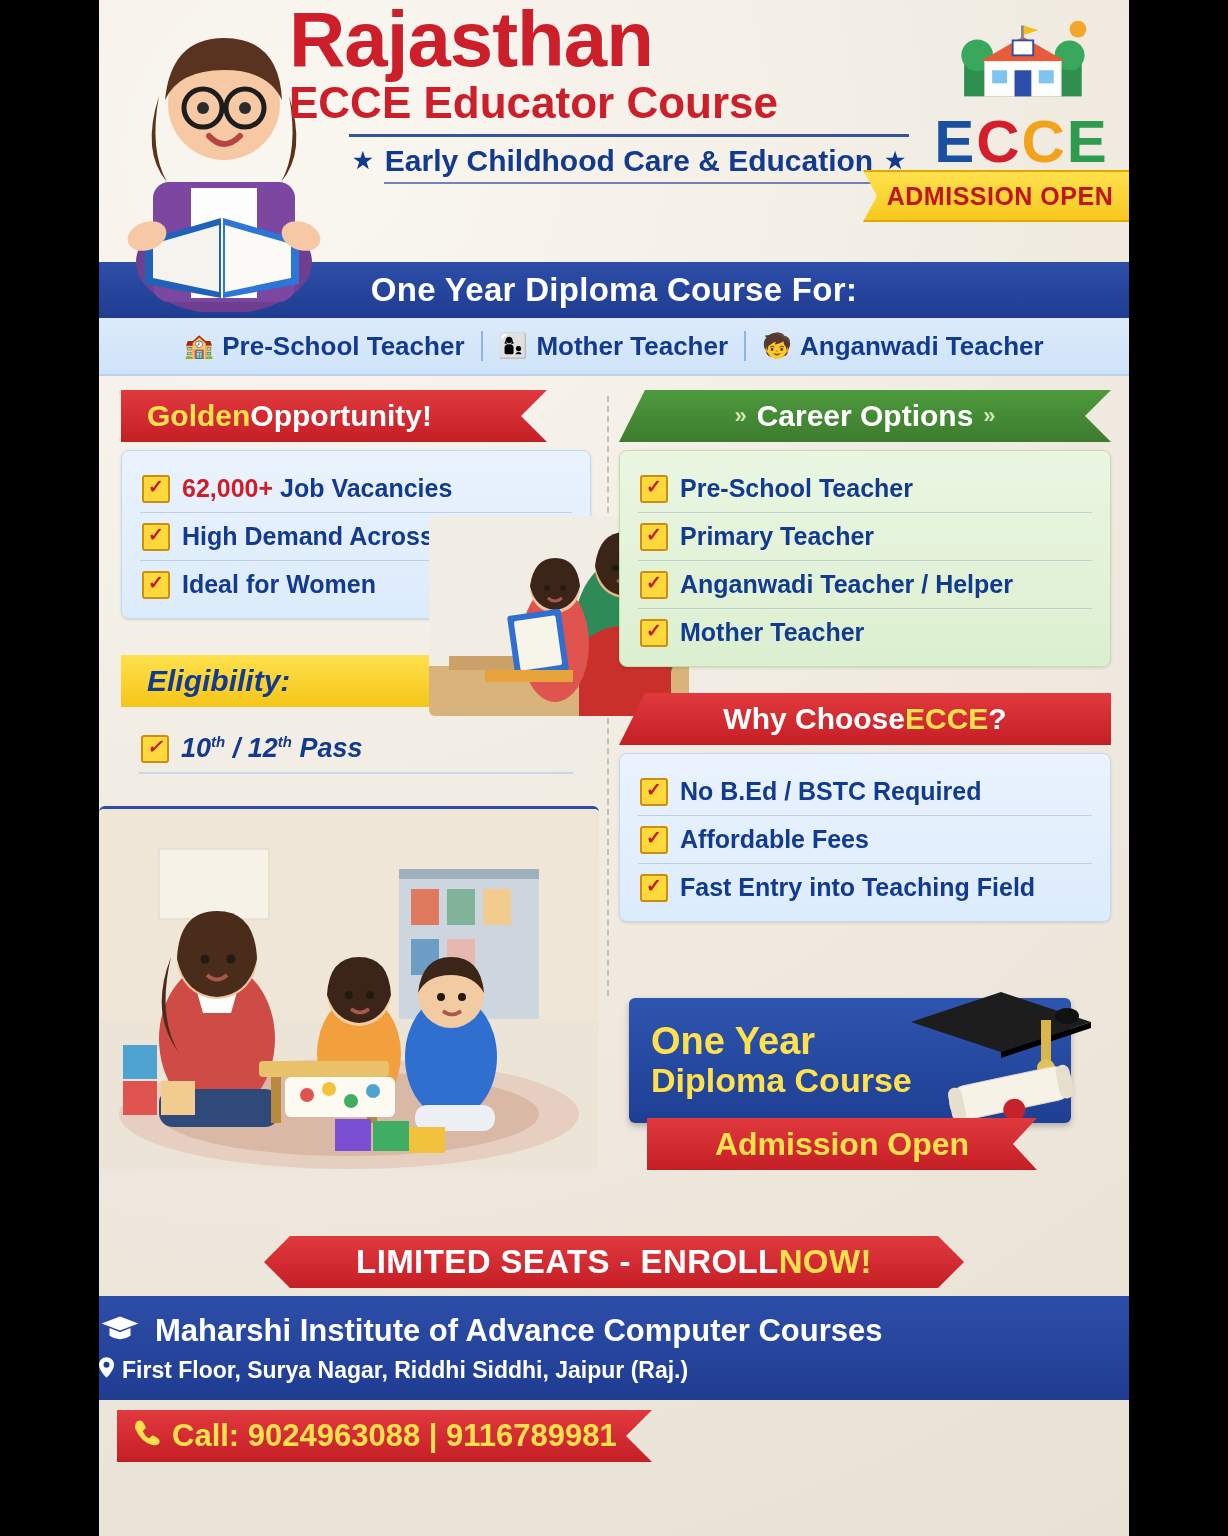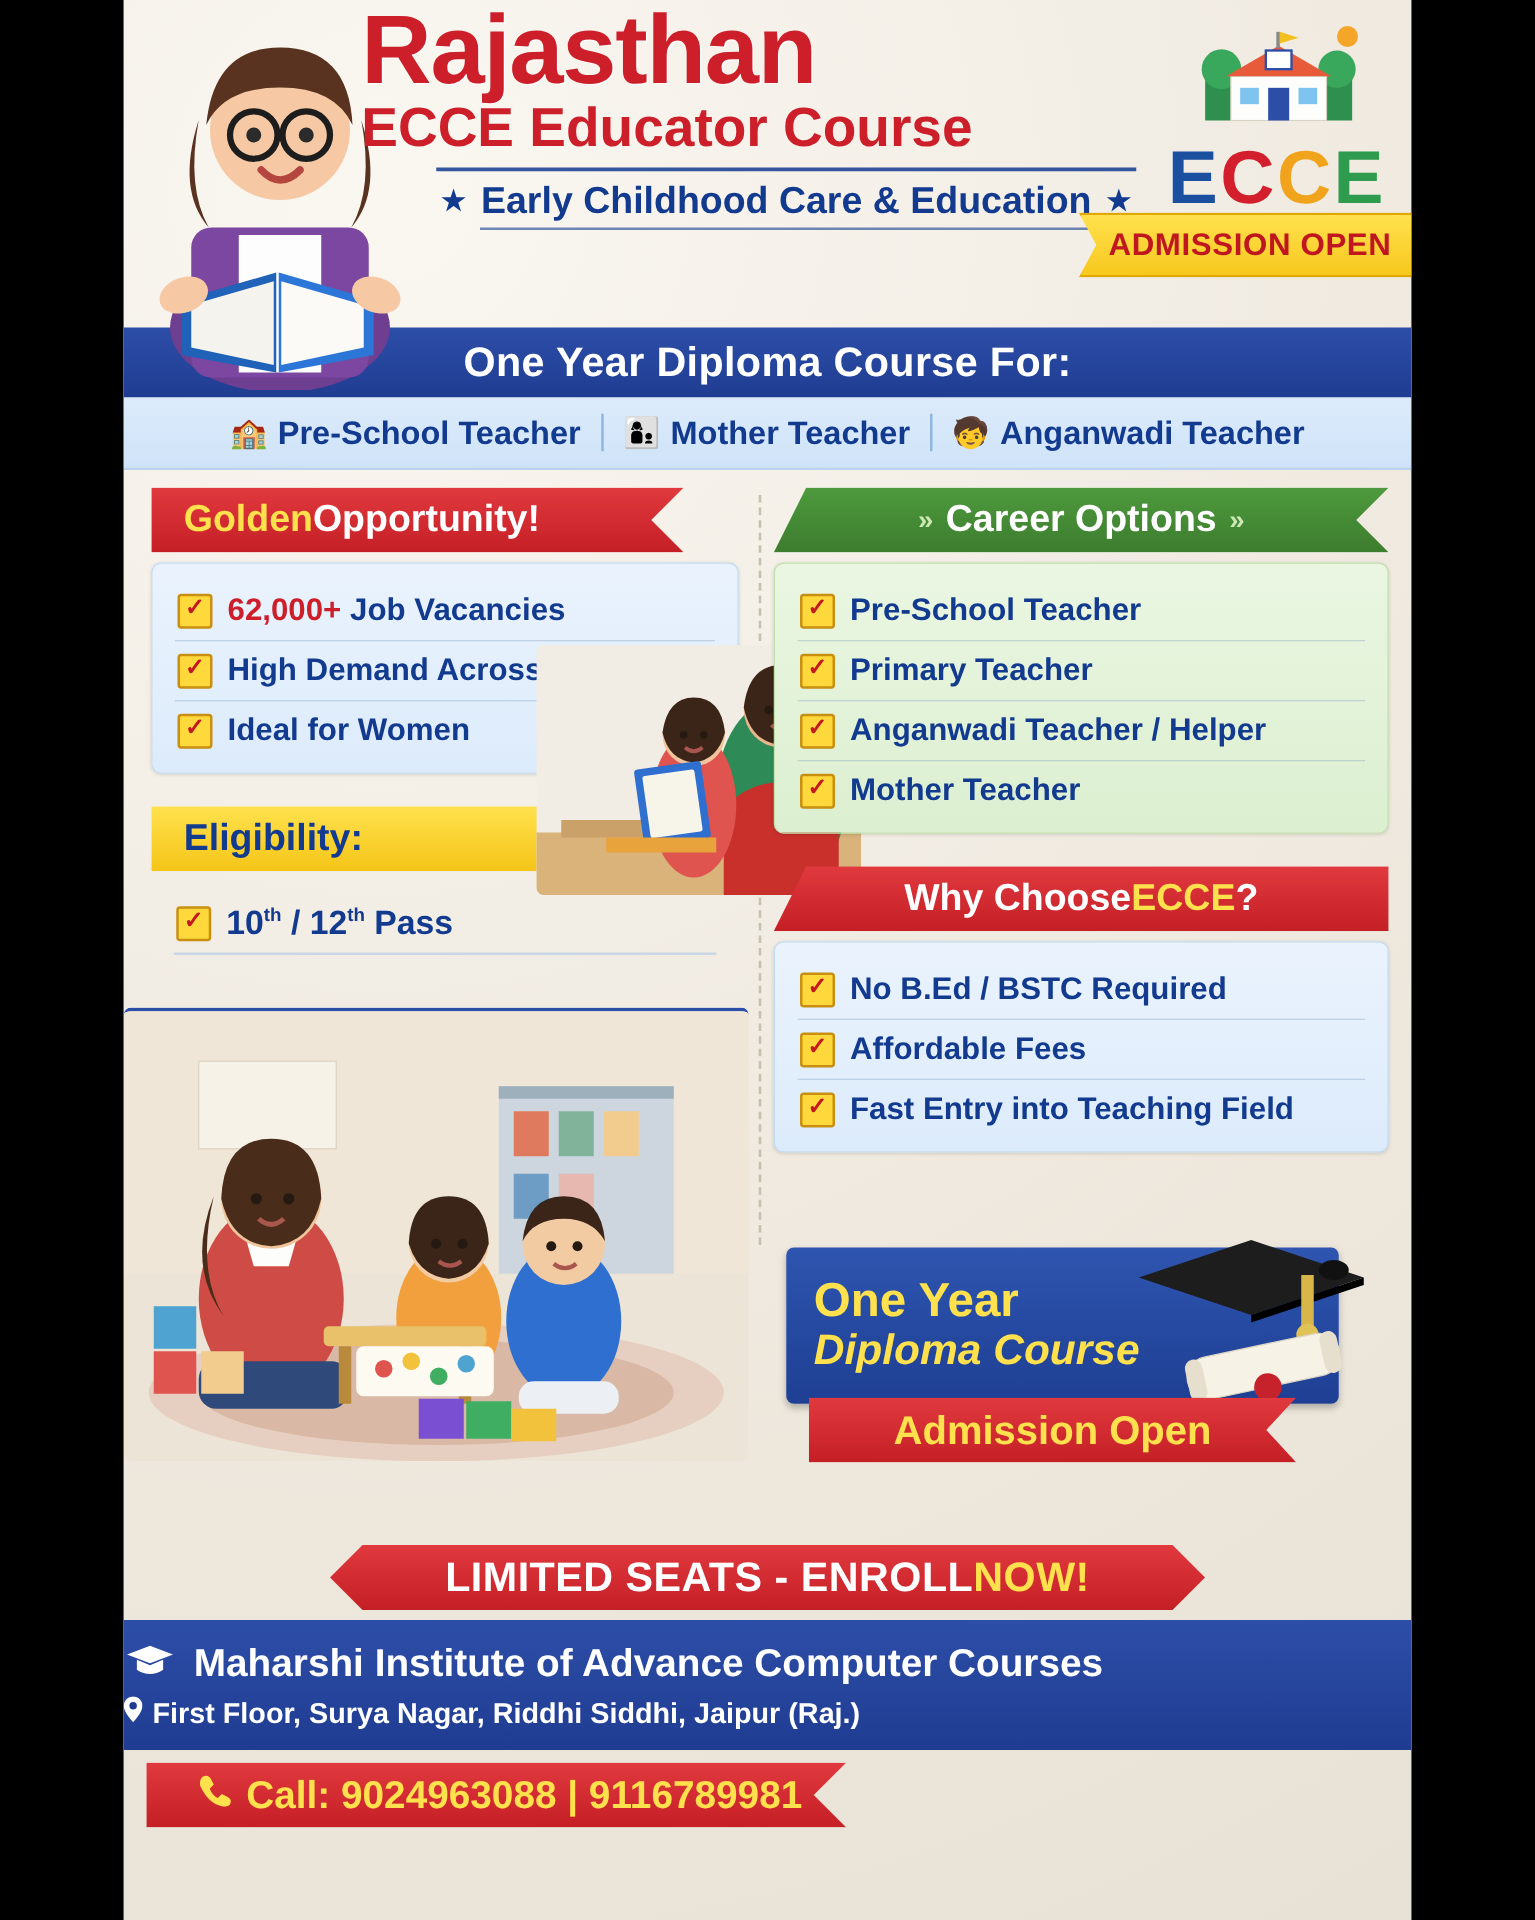--- a/index.html
+++ b/index.html
@@ -111,21 +111,21 @@
     padding:9px 2px;border-bottom:1px solid rgba(120,150,190,.35);
   }
   .litem:last-child{border-bottom:none;}
   .chk{
     flex:0 0 auto;width:24px;height:24px;background:#ffd93b;border:2px solid #c98f10;
     border-radius:3px;color:#c4181f;font-size:19px;font-weight:bold;line-height:20px;text-align:center;
   }
   .num{color:#cc1f2a;}
 
   
-  .elig-wrap{margin-top:26px;}
+  .elig-wrap{margin-top:36px;font-style:italic;}
   .elig-card{margin-top:8px;padding:10px 18px;}
   .elig-item{
     display:flex;align-items:center;gap:12px;font-size:27px;font-weight:bold;color:#123a8f;
     padding:8px 2px;border-bottom:2px solid #c9d6e6;
   }
   .sup{font-size:15px;vertical-align:super;}
 
   
   .photo{
     position:absolute;border-radius:6px;overflow:hidden;
@@ -135,21 +135,21 @@
 
   
   .dip-wrap{position:absolute;left:520px;top:600px;width:492px;height:230px;}
   .dip-box{
     position:absolute;left:10px;top:22px;width:420px;height:125px;
     background:linear-gradient(180deg,#2e55b0 0%,#1e3f93 100%);
     border-radius:6px;box-shadow:0 3px 6px rgba(0,0,0,.25);
     display:flex;flex-direction:column;justify-content:center;padding-left:22px;
   }
   .dip-l1{font-size:38px;font-weight:bold;color:#ffe14d;line-height:1.05;}
-  .dip-l2{font-size:34px;font-weight:bold;color:#ffe14d;line-height:1.1;font-style:italic;}
+  .dip-l2{font-size:34px;font-weight:bold;color:#ffe14d;line-height:1.1;}
   .dip-red{
     position:absolute;left:28px;top:142px;width:390px;height:52px;
     background:linear-gradient(180deg,#e03a3f 0%,#c51f26 100%);
     clip-path:polygon(0 0,100% 0,calc(100% - 24px) 50%,100% 100%,0 100%);
     display:flex;align-items:center;justify-content:center;
     color:#ffe14d;font-size:32px;font-weight:bold;
     box-shadow:0 2px 4px rgba(0,0,0,.22);
   }
   .cap{position:absolute;right:10px;top:0px;width:210px;height:150px;}
 
@@ -167,21 +167,21 @@
     margin-top:8px;height:104px;
     background:linear-gradient(180deg,#2d4ea8 0%,#1f3c91 100%);
     display:flex;flex-direction:column;align-items:flex-start;justify-content:center;color:#fff;
   }
   .inst-name{display:flex;align-items:center;gap:14px;font-size:31px;font-weight:bold;}
   .inst-addr{display:flex;align-items:center;gap:8px;font-size:23px;font-weight:bold;margin-top:8px;}
   .call-ribbon{
     margin-top:10px;margin-left:18px;width:520px;height:52px;
     background:linear-gradient(180deg,#e03a3f 0%,#c51f26 100%);
     clip-path:polygon(0 0,100% 0,calc(100% - 26px) 50%,100% 100%,0 100%);
-    display:flex;align-items:center;gap:12px;padding-left:40px;
+    display:flex;align-items:center;gap:12px;padding-left:15px;
     color:#ffe14d;font-size:31px;font-weight:bold;
   }
 </style>
 </head>
 <body>
 
 <div class="poster">
 
   <div class="header">
 

